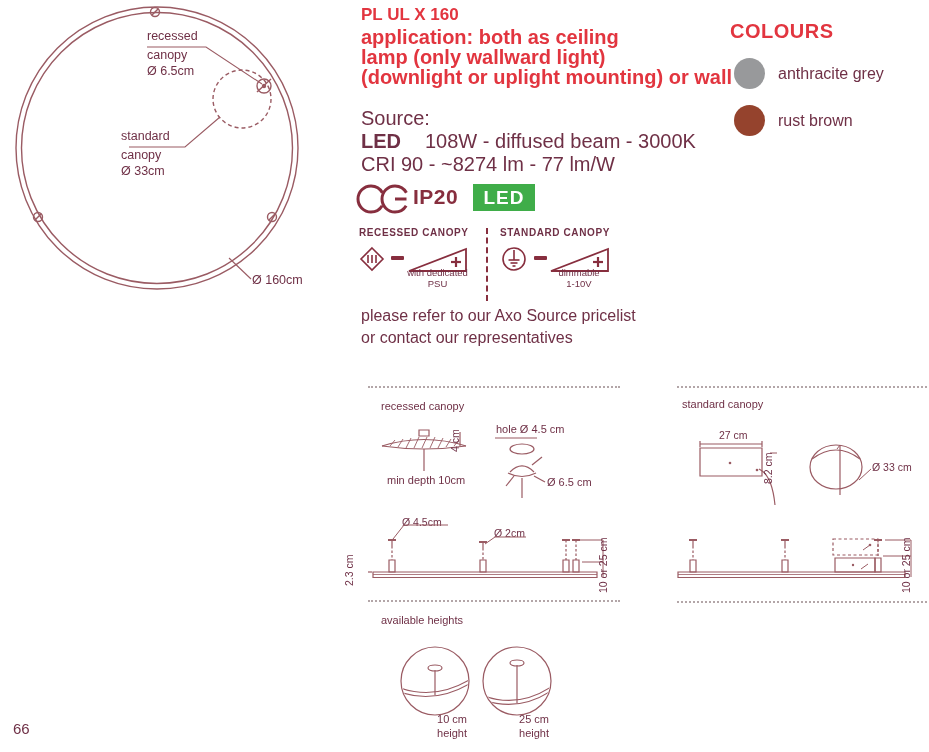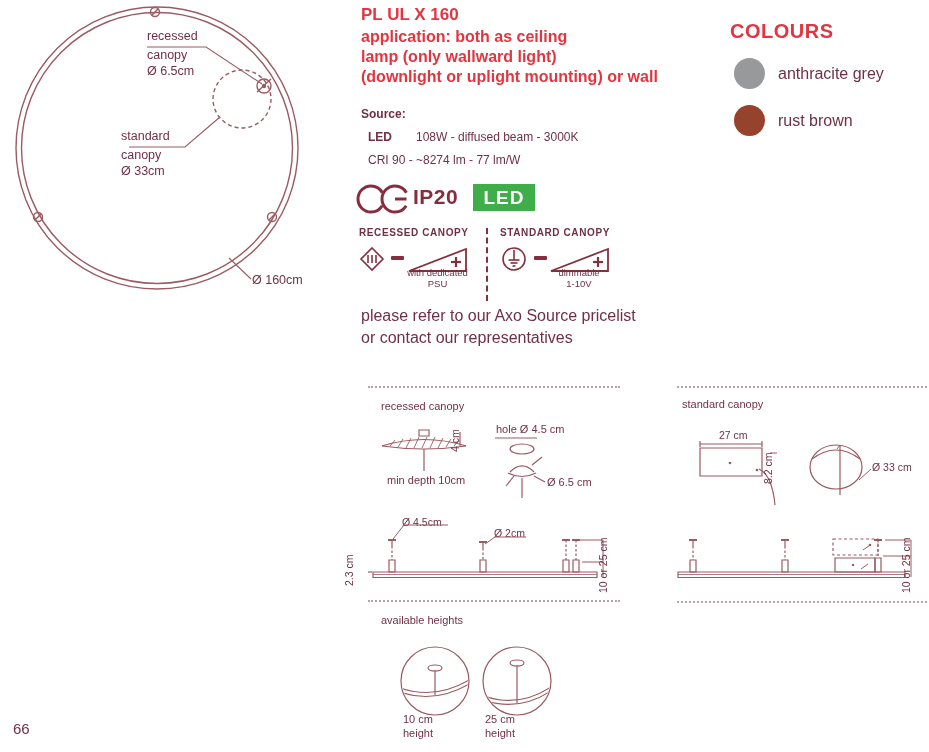--- a/index.html
+++ b/index.html
@@ -16,41 +16,41 @@
     font-family:"Liberation Sans",sans-serif;color:var(--text);overflow:hidden;
   }
   svg{position:absolute;overflow:visible;}
   svg *{vector-effect:non-scaling-stroke;}
   .lbl{position:absolute;font-size:11px;line-height:13px;color:var(--text);white-space:nowrap;}
   .dim{font-size:10.5px;}
   .vlabel{position:absolute;font-size:10.5px;line-height:13px;color:var(--text);
           white-space:nowrap;transform-origin:0 100%;transform:rotate(-90deg);}
   .diagram-label{position:absolute;font-size:12.5px;line-height:16px;color:var(--text);white-space:nowrap;}
   .title-red{position:absolute;left:361px;top:5px;font-size:17px;font-weight:bold;color:var(--red);}
-  .app-lines{position:absolute;left:361px;top:27px;font-size:16px;line-height:20px;font-weight:bold;color:var(--red);white-space:nowrap;}
-  .src-label{position:absolute;left:361px;top:107px;font-size:12px;font-weight:bold;color:var(--text);}
-  .src-line{position:absolute;left:361px;font-size:12px;color:var(--text);white-space:nowrap;margin-left:7px;}
+  .app-lines{position:absolute;left:361px;top:27px;font-size:20px;line-height:20px;font-weight:bold;color:var(--red);white-space:nowrap;}
+  .src-label{position:absolute;left:361px;top:107px;font-size:20px;font-weight:normal;color:var(--text);}
+  .src-line{position:absolute;left:361px;font-size:20px;color:var(--text);white-space:nowrap;}
   .led-word{font-weight:bold;}
   .spec-gap{margin-left:24px;}
   .ip20{position:absolute;left:413px;top:185px;font-size:21px;font-weight:bold;color:var(--icon);letter-spacing:.5px;}
   .led-badge{position:absolute;left:473px;top:184px;width:62px;height:27px;background:var(--green);
              color:#fff;font-size:19px;font-weight:bold;display:flex;align-items:center;justify-content:center;letter-spacing:1px;}
   .canopy-title{position:absolute;top:227px;font-size:10px;font-weight:bold;color:var(--text);letter-spacing:.6px;white-space:nowrap;}
   .minus-icon{position:absolute;width:13px;height:3.5px;background:var(--icon);border-radius:1px;}
   .caption{position:absolute;top:267px;font-size:9.5px;line-height:11px;color:var(--text);text-align:center;}
   .dashed-divider{position:absolute;left:486px;top:228px;height:73px;border-left:2.5px dashed var(--icon);}
   .note-lines{position:absolute;left:361px;top:305px;font-size:16px;line-height:22px;color:var(--text);white-space:nowrap;}
   .colours-title{position:absolute;left:730px;top:20px;font-size:20px;font-weight:bold;color:var(--red);letter-spacing:.5px;}
   .swatch{position:absolute;width:31px;height:31px;border-radius:50%;}
   .swatch-grey{background:#98999b;left:734px;top:58px;}
   .swatch-brown{background:#95432d;left:734px;top:105px;}
   .swatch-label{position:absolute;left:778px;font-size:16px;color:var(--text);white-space:nowrap;}
   .dotted-line{position:absolute;border-top:2px dotted var(--dotted);}
   .section-label{position:absolute;font-size:11px;color:var(--text);white-space:nowrap;}
-  .hlabel{position:absolute;width:64px;text-align:left;font-size:11px;line-height:14px;color:var(--text);}
+  .hlabel{position:absolute;width:64px;text-align:right;font-size:11px;line-height:14px;color:var(--text);}
   .hlabel span{display:block;}
   .page-number{position:absolute;left:13px;top:720px;font-size:15px;font-weight:normal;color:var(--text);}
 </style>
 </head>
 <body>
 
 <div id="page">
 
   <svg style="left:0;top:0" width="340" height="300" viewBox="0 0 340 300" fill="none" stroke="var(--line)" stroke-width="1.4">
     <circle cx="157" cy="148" r="141"></circle>

